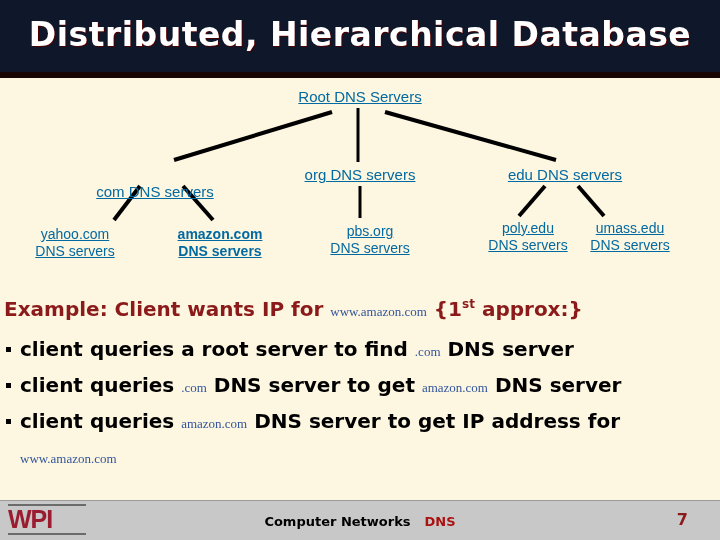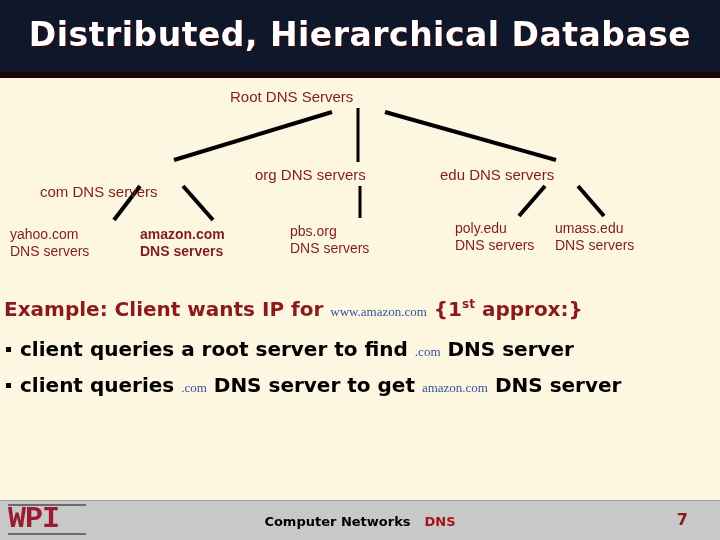--- a/index.html
+++ b/index.html
@@ -54,25 +54,26 @@
     left: 0; top: 78px;
     width: 720px;
     height: 200px;
   }
   #tree svg {
     position: absolute;
     left: 0; top: 0;
   }
   .node {
     position: absolute;
-    text-align: left;
-    color: #7f1d1d;
+    text-align: center;
+    color: #0369a1;
     font-family: "Liberation Sans", sans-serif;
     white-space: nowrap;
     line-height: 17px;
+    text-decoration: underline;
   }
   .node.lvl1 { font-size: 15px; }
   .node.lvl2 { font-size: 15px; }
   .node.lvl3 { font-size: 14px; }
   .node.bold { font-weight: bold; }
 
   #node-root     { left: 230px; top: 10px; width: 260px; }
   #node-com      { left: 40px;  top: 105px; width: 230px; }
   #node-org      { left: 255px; top: 88px; width: 210px; }
   #node-edu      { left: 440px; top: 88px; width: 250px; }
@@ -158,23 +159,23 @@
     top: 3px;
     width: 78px;
   }
   #wpi-logo .rule {
     height: 2px;
     background: #6b6b6b;
     width: 78px;
   }
   #wpi-logo .wpi-text {
     color: #9b1b30;
-    font-family: Liberation Mono, monospace;
-    font-weight: bold;
-    font-size: 30px;
+    font-family: Liberation Sans, sans-serif;
+    font-weight: bold;
+    font-size: 25px;
     line-height: 27px;
     letter-spacing: -1px;
     text-align: left;
   }
   #footer-center {
     position: absolute;
     left: 0;
     top: 11px;
     width: 720px;
     text-align: center;
@@ -275,20 +276,21 @@
 
 <div id="example-block">
   <div id="example-line"><span>Example: Client wants IP for </span><span class="mono-blue">www.amazon.com</span><span> {1</span><sup class="sup-st">st</sup><span> approx:}</span></div>
 </div>
 
 <ul id="bullet-list">
   <li><span class="bullet-marker"></span><span>client queries a root server to find </span><span class="mono-blue">.com</span><span> DNS server</span></li>
 
   <li><span class="bullet-marker"></span><span>client queries </span><span class="mono-blue">.com</span><span> DNS server to get </span><span class="mono-blue">amazon.com</span><span> DNS server</span></li>
 
+  <li><span class="bullet-marker"></span><span>client queries </span><span class="mono-blue">amazon.com</span><span> DNS server to get IP address for </span><span class="mono-blue">www.amazon.com</span><span></span></li>
 </ul>
 
 <div id="footer">
   <div id="wpi-logo">
     <div class="rule"></div>
     <div class="wpi-text">WPI</div>
     <div class="rule"></div>
   </div>
 
   <div id="footer-center">

